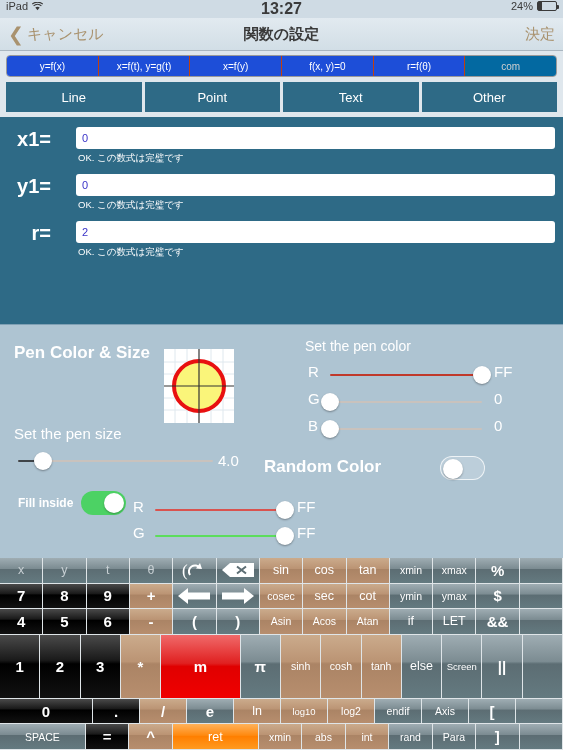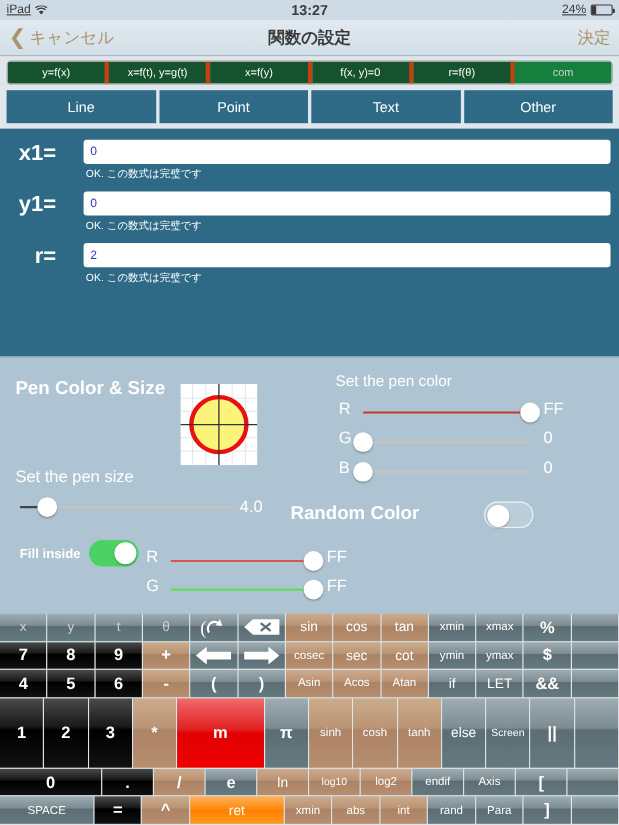--- a/index.html
+++ b/index.html
@@ -8,28 +8,27 @@
     font-family: "Liberation Sans", sans-serif;
     overflow: hidden;
     background: #b3c6d1;
   }
   .app { position: relative; width: 563px; height: 750px; display: flex; flex-direction: column; }
 
   
   .statusbar {
     height: 18px; flex: 0 0 18px;
     background: #cfdbe4;
-    display: flex; align-items: center;
+    display: flex; align-items: flex-start;
     padding: 0 6px;
     font-size: 11px; color: #3a3a3a;
     position: relative;
-    text-decoration: underline;
   }
   .sb-left { display: flex; align-items: center; gap: 4px; }
-  .sb-center { position: absolute; left: 0; right: 0; text-align: center; font-size: 13px; font-weight: bold; color:#3a3a3a;}
+  .sb-center { position: absolute; left: 0; right: 0; text-align: center; font-size: 16px; font-weight: bold; color:#3a3a3a;}
   .sb-right { margin-left: auto; display: flex; align-items: center; gap: 4px; z-index:2;}
   .wifi { display:inline-block; width:11px; height:9px; }
   .batt { display:inline-block; width:20px; height:10px; border:1px solid #3a3a3a; border-radius:2px; position:relative; }
   .batt::after{content:"";position:absolute;right:-3px;top:3px;width:2px;height:4px;background:#3a3a3a;border-radius:0 1px 1px 0;}
   .batt i{display:block;height:100%;background:#3a3a3a;width:24%;}
 
   
   .navbar {
     height: 33px; flex: 0 0 33px;
     background: linear-gradient(#e2eaf0,#d2dee6);
@@ -46,25 +45,25 @@
   .nav-right { margin-left:auto; color:#a9926e; font-size:15px; z-index:2; cursor:pointer;}
 
   
   .seg-wrap { background:#dfe7ed; padding:4px 6px 0 6px; flex:0 0 auto;}
   .seg {
     display:flex; width:100%; border:1px solid #9a9a9a; border-radius:4px; overflow:hidden;
     height:22px;
   }
   .seg > div {
     flex:1 1 0; display:flex; align-items:center; justify-content:center;
-    font-size:10px; color:#ffffff; background:#14532d;
-    border-right:4px solid #c2410c; cursor:pointer; white-space:nowrap;
+    font-size:10px; color:#ffffff; background:#1d4ed8;
+    border-right:1px solid #c2410c; cursor:pointer; white-space:nowrap;
   }
   .seg > div:last-child{border-right:none;}
-  .seg > div.sel { background:#15803d; color:#cfcfcf; }
+  .seg > div.sel { background:#0369a1; color:#cfcfcf; }
 
   .seg2-wrap { background:#dfe7ed; padding:5px 6px 5px 6px; flex:0 0 auto;}
   .seg2 { display:flex; width:100%; height:30px; gap:3px;}
   .seg2 > div {
     flex:1 1 0; display:flex; align-items:center; justify-content:center;
     font-size:13px; color:#ffffff; background:#2e6a86; cursor:pointer;
   }
   .seg2 > div.sel { background:#ffffff; color:#7b8b92; }
 
   

